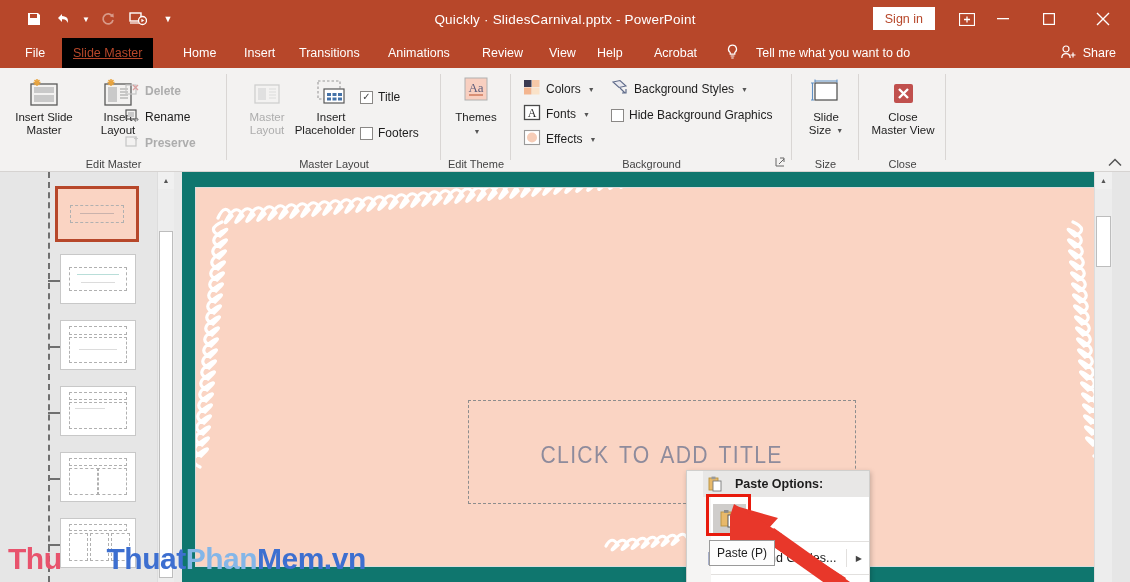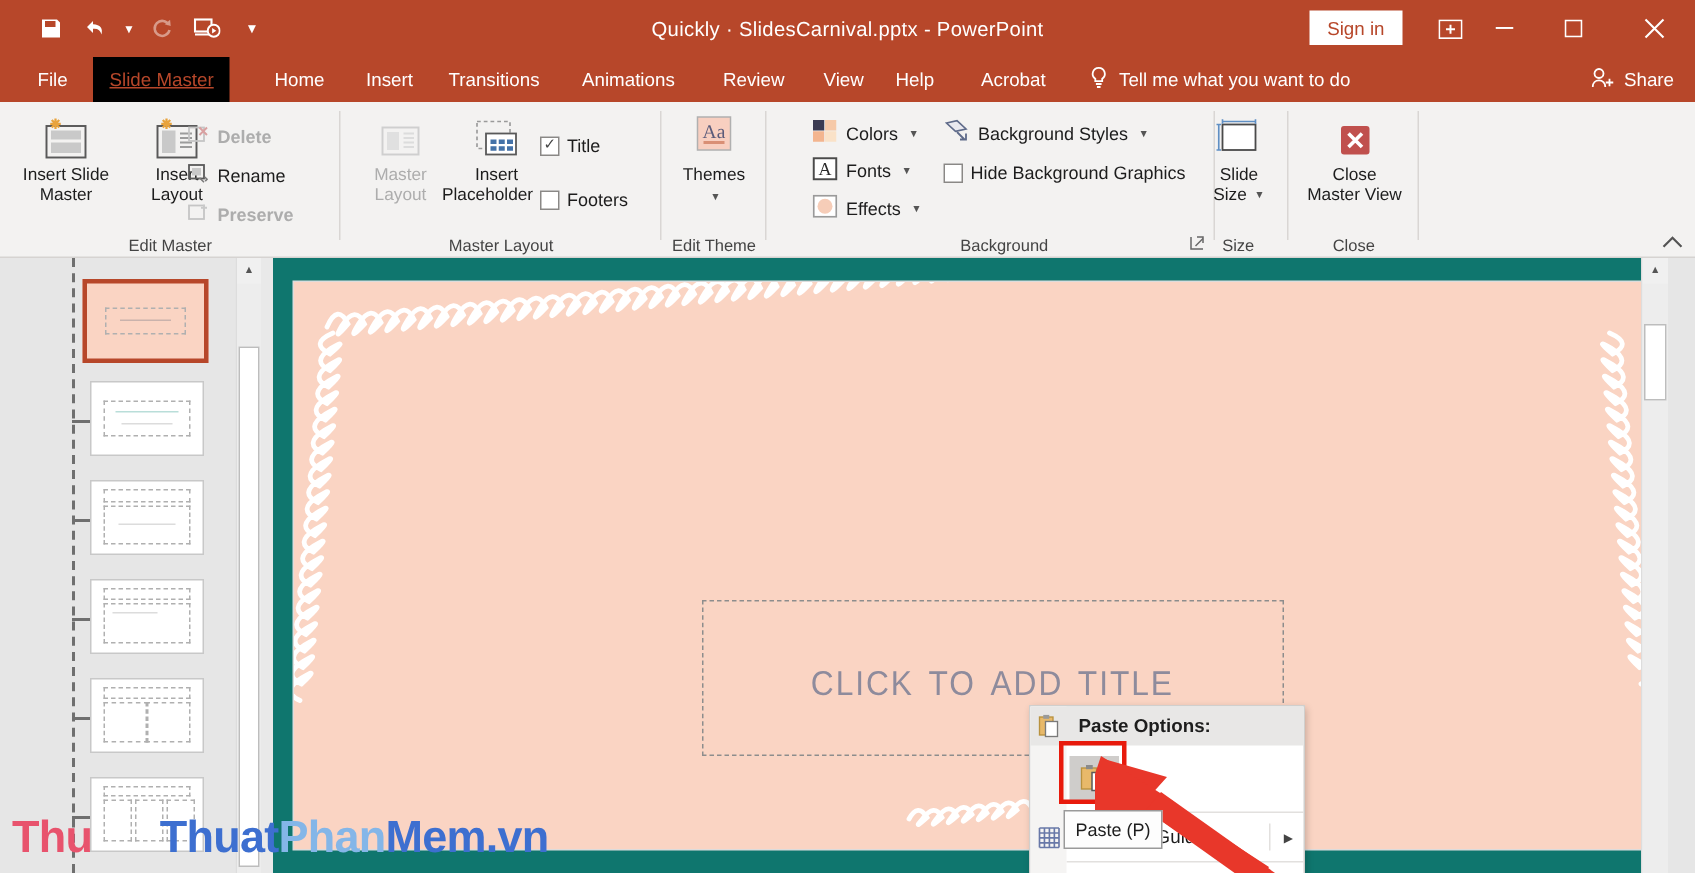--- a/index.html
+++ b/index.html
@@ -53,21 +53,21 @@
     position:absolute; left:0; top:38px; width:1130px; height:30px;
     background:#b7472a;
   }
   .tab {
     position:absolute; top:0; height:30px; display:flex; align-items:center;
     justify-content:center; color:#fff; font-size:12.5px; padding:0 11px; white-space:nowrap;
   }
   .tab.active { background:#000000; color:#b7472a;text-decoration:underline; }
   #tellme {
     position:absolute; top:0; height:30px; display:flex; align-items:center;
-    color:#fff; font-size:12.5px; gap:7px;
+    color:#fff; font-size:12.5px; gap:17px;
   }
   #share-btn {
     position:absolute; right:14px; top:0; height:30px; display:flex;
     align-items:center; color:#ffffff; font-size:12.5px; gap:6px;
   }
 
   
   #ribbon {
     position:absolute; left:0; top:68px; width:1130px; height:104px;
     background:#f3f2f1; border-bottom:1px solid #d6d3d1;
@@ -145,21 +145,21 @@
   #main-scroll { position:absolute; right:0; top:0; width:18px; height:410px; background:#f0f0f0; border-left:1px solid #ddd; }
 
   
   #ctxmenu {
     position:absolute; left:686px; top:298px; width:184px;
     background:#fff; border:1px solid #d0cfcd;
     box-shadow:1px 2px 5px rgba(0,0,0,.22);
     z-index:40; font-size:12.5px;
   }
   #ctx-gutter { position:absolute; left:0; top:0; width:24px; height:100%; background:#f5f4f3; }
-  .ctx-row { position:relative; height:32px; display:flex; align-items:center; }
+  .ctx-row { position:relative; height:32px; display:flex; align-items:center;margin-left:16px; }
   .ctx-ico {
     width:24px; min-width:24px; height:100%; display:flex; align-items:center; justify-content:center;
     position:relative; z-index:2;
   }
   .ctx-txt { padding-left:8px; position:relative; z-index:2; color:#1d1d1d; white-space:nowrap; }
   .ctx-head { height:26px; background:#e8e7e6; font-weight:bold; }
   .ctx-head .ctx-txt { font-weight:bold; }
   .ctx-sep { height:1px; background:#e2e0de; margin-left:24px; }
   .ctx-arrow { position:absolute; right:7px; font-size:8px; color:#444; }
   .ctx-arrow-sep { position:absolute; right:22px; top:7px; width:1px; height:18px; background:#e2e0de; }
@@ -395,21 +395,21 @@
           <rect x="10" y="18" width="14" height="2" fill="#d98f75"></rect>
         </svg>
       </span>
       <span>Themes</span>
       <span class="caret" style="margin-top:1px;">▼</span>
     </div>
     <div class="grp-label">Edit Theme</div>
     <div class="grp-sep" style="right:0;"></div>
   </div>
 
-  <div class="grp" style="left:529px; width:281px;">
+  <div class="grp" style="left:511px; width:281px;">
     <div class="smallbtn" style="left:12px; top:10px;">
       <span>
         <svg width="18" height="17" viewBox="0 0 18 17">
             <rect x="1" y="1" width="7.5" height="7" fill="#3b3b52"></rect>
             <rect x="9" y="1" width="7.5" height="7" fill="#f6c9a8"></rect>
             <rect x="1" y="8.5" width="7.5" height="7" fill="#f3b58f"></rect>
             <rect x="9" y="8.5" width="7.5" height="7" fill="#fae2c8"></rect>
           </svg>
       </span>
       <span>Colors</span>

